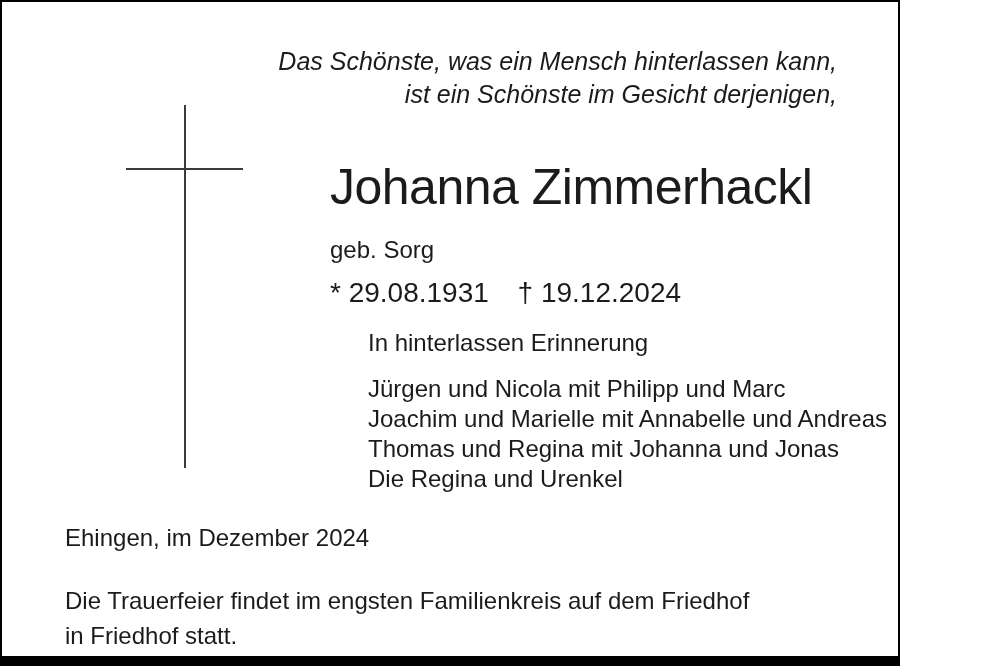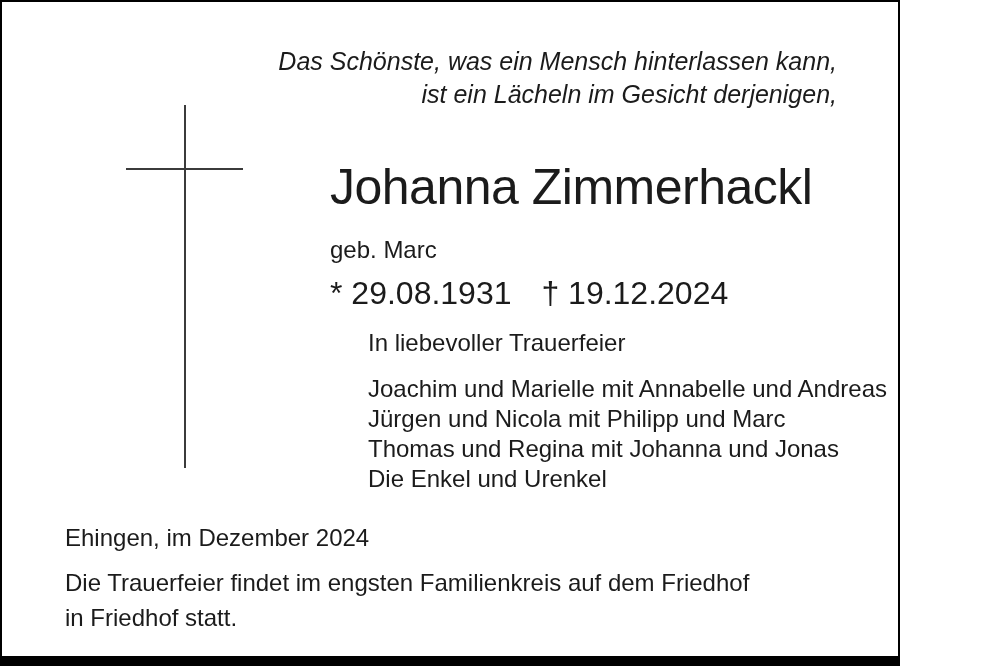--- a/index.html
+++ b/index.html
@@ -68,21 +68,21 @@
     letter-spacing: -0.5px;
     white-space: nowrap;
   }
   .maiden-name {
     margin-top: 23px;
     font-size: 24px;
     line-height: 26px;
   }
   .dates {
     margin-top: 17px;
-    font-size: 32px;
+    font-size: 28px;
     line-height: 26px;
   }
   .dates .death {
     display: inline-block;
     margin-left: 21px;
   }
   .memorial-block {
     position: absolute;
     left: 366px;
     top: 328px;
@@ -97,56 +97,56 @@
     white-space: nowrap;
   }
   .footer-block {
     position: absolute;
     left: 63px;
     top: 522px;
     font-size: 24px;
     line-height: 27px;
   }
   .funeral-notice {
-    margin-top: 14px;
+    margin-top: 32px;
   }
   .funeral-notice div {
     line-height: 35px;
     white-space: nowrap;
   }
 </style>
 </head>
 <body>
 
 <div class="frame">
 
   <div class="cross-v"></div>
   <div class="cross-h"></div>
 
   <div class="quote">
     <div>Das Schönste, was ein Mensch hinterlassen kann,</div>
-    <div>ist ein Lächeln im Gesicht derjenigen,</div>
+    <div>ist ein Schönste im Gesicht derjenigen,</div>
   </div>
 
   <div class="center-col">
     <div class="deceased-name">Johanna Zimmerhackl</div>
-    <div class="maiden-name">geb. Marc</div>
+    <div class="maiden-name">geb. Sorg</div>
     <div class="dates">
       <span class="birth">* 29.08.1931</span>
       <span class="death">† 19.12.2024</span>
     </div>
   </div>
 
   <div class="memorial-block">
-    <div>In liebevoller Trauerfeier</div>
+    <div>In hinterlassen Erinnerung</div>
     <div class="family-list">
+      <div>Jürgen und Nicola mit Philipp und Marc</div>
       <div>Joachim und Marielle mit Annabelle und Andreas</div>
-      <div>Jürgen und Nicola mit Philipp und Marc</div>
       <div>Thomas und Regina mit Johanna und Jonas</div>
-      <div>Die Enkel und Urenkel</div>
+      <div>Die Regina und Urenkel</div>
     </div>
   </div>
 
   <div class="footer-block">
     <div>Ehingen, im Dezember 2024</div>
     <div class="funeral-notice">
       <div>Die Trauerfeier findet im engsten Familienkreis auf dem Friedhof</div>
       <div>in Friedhof statt.</div>
     </div>
   </div>

